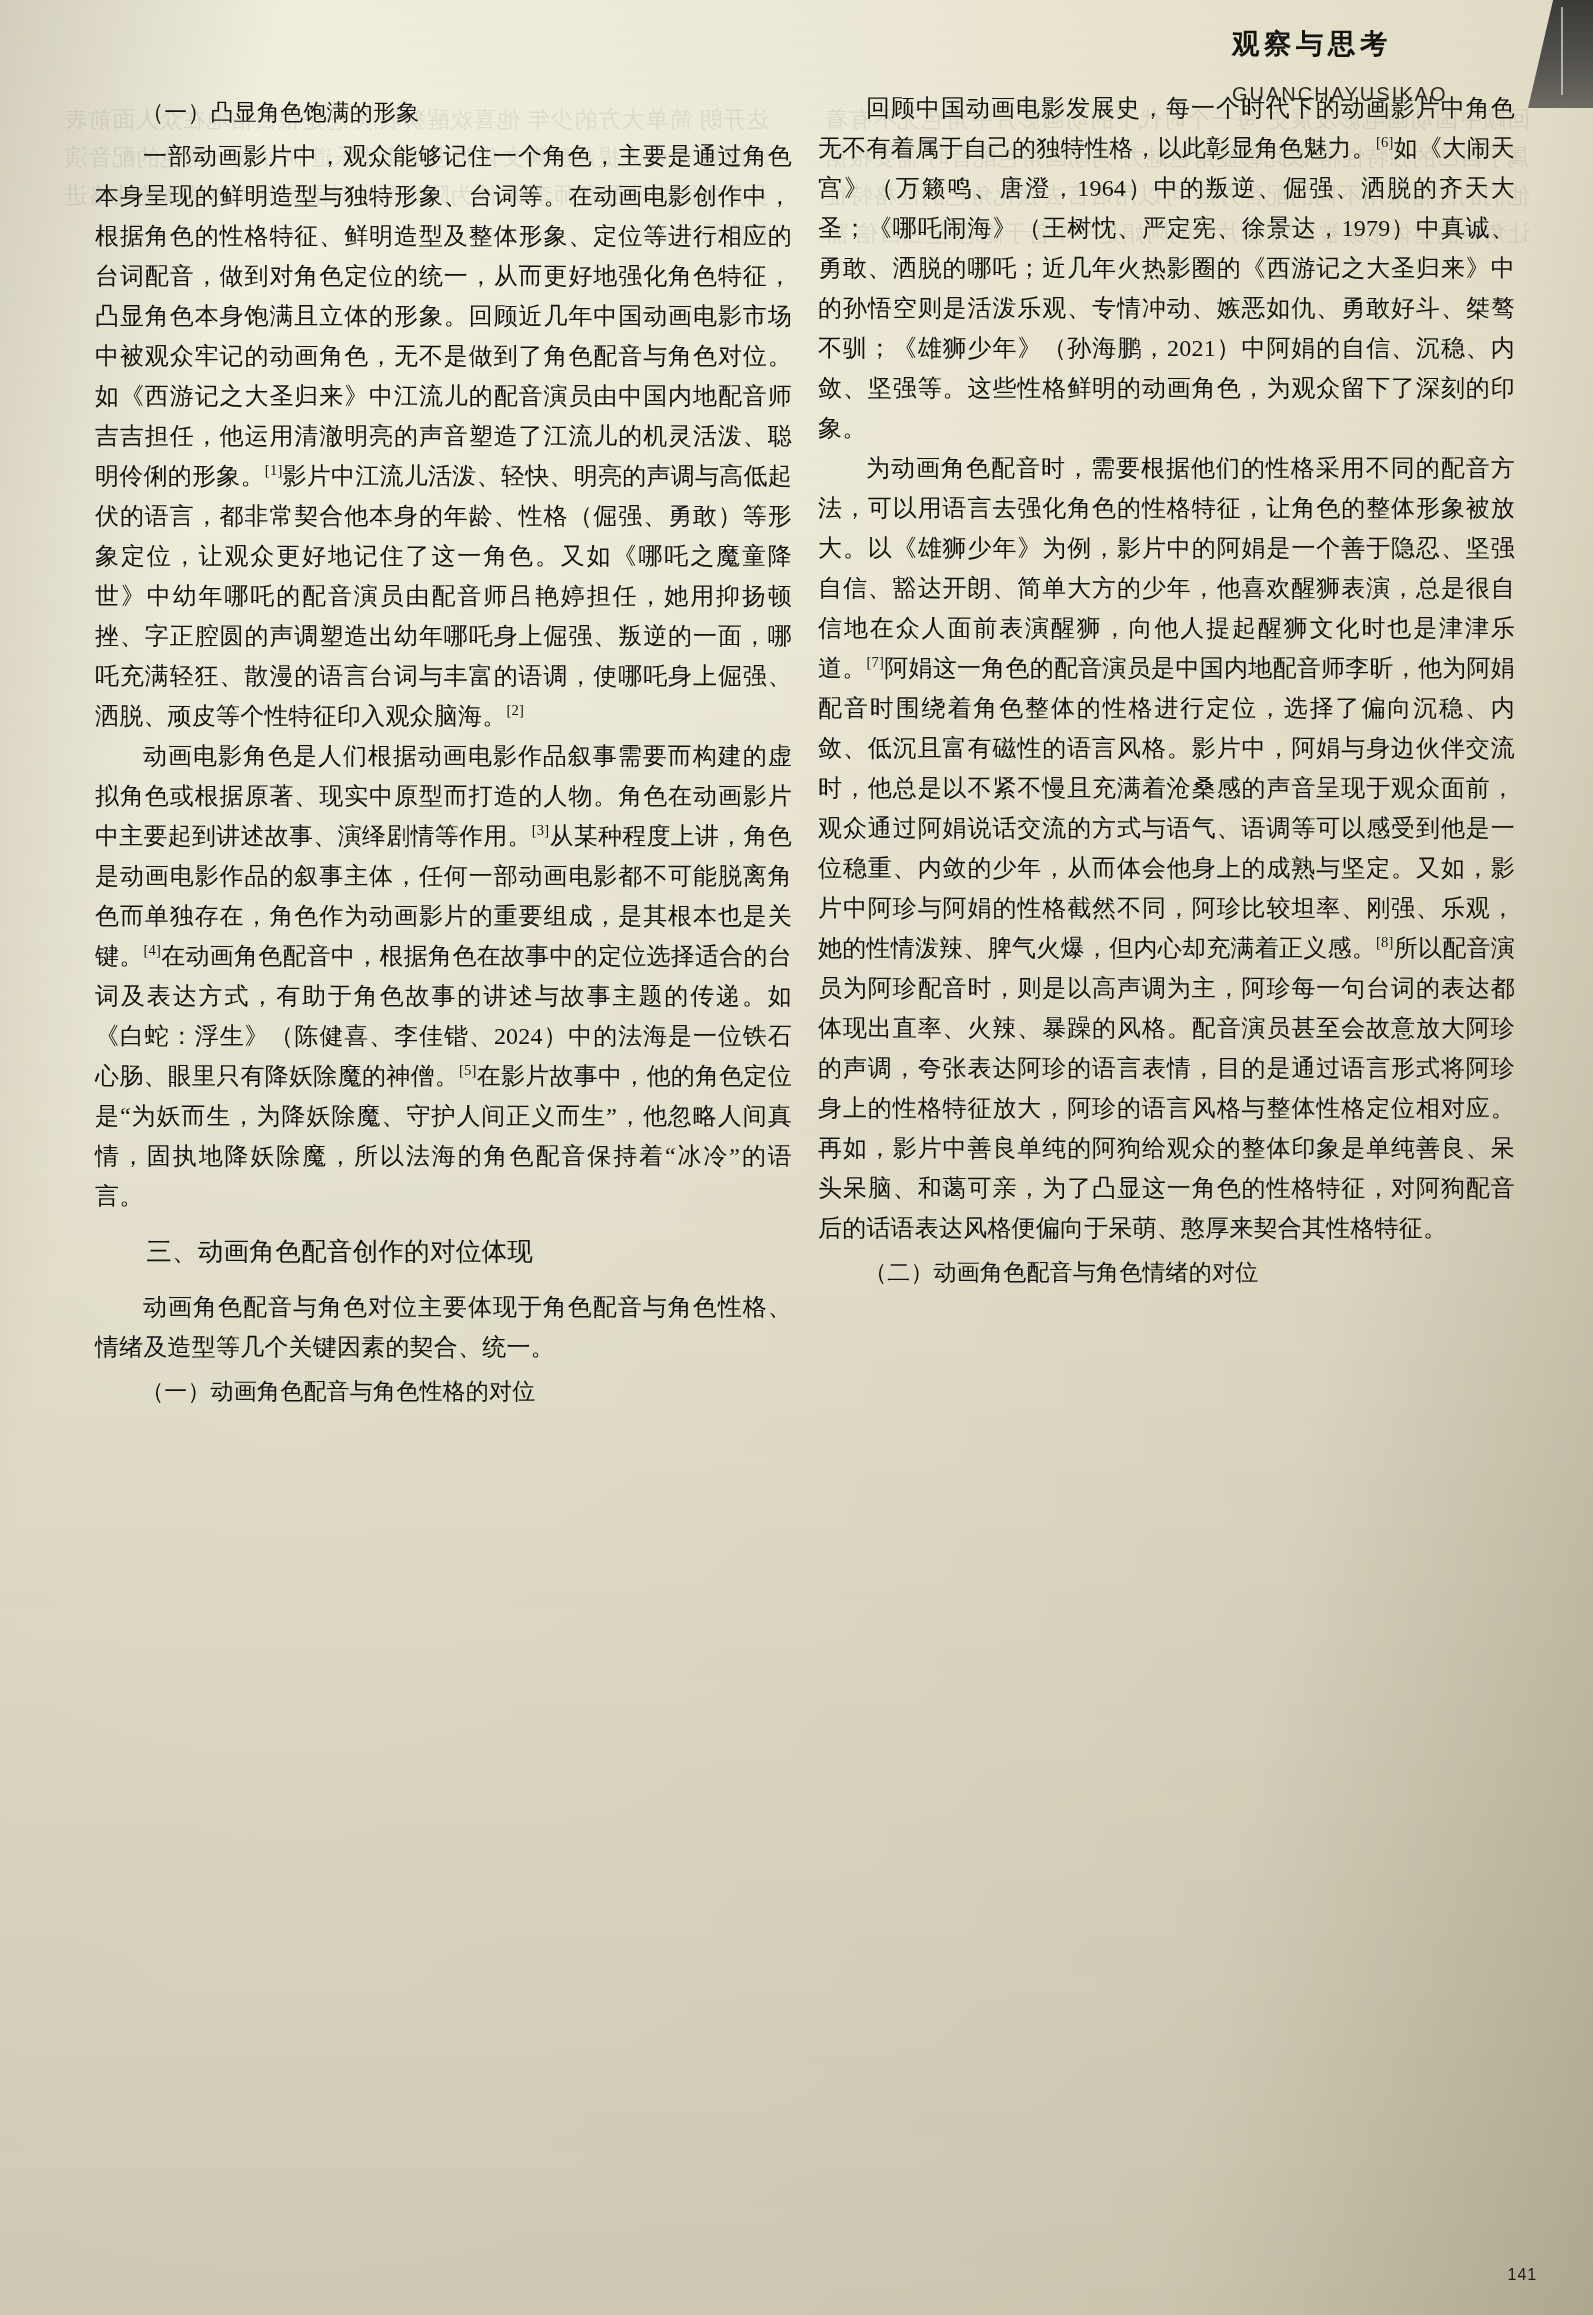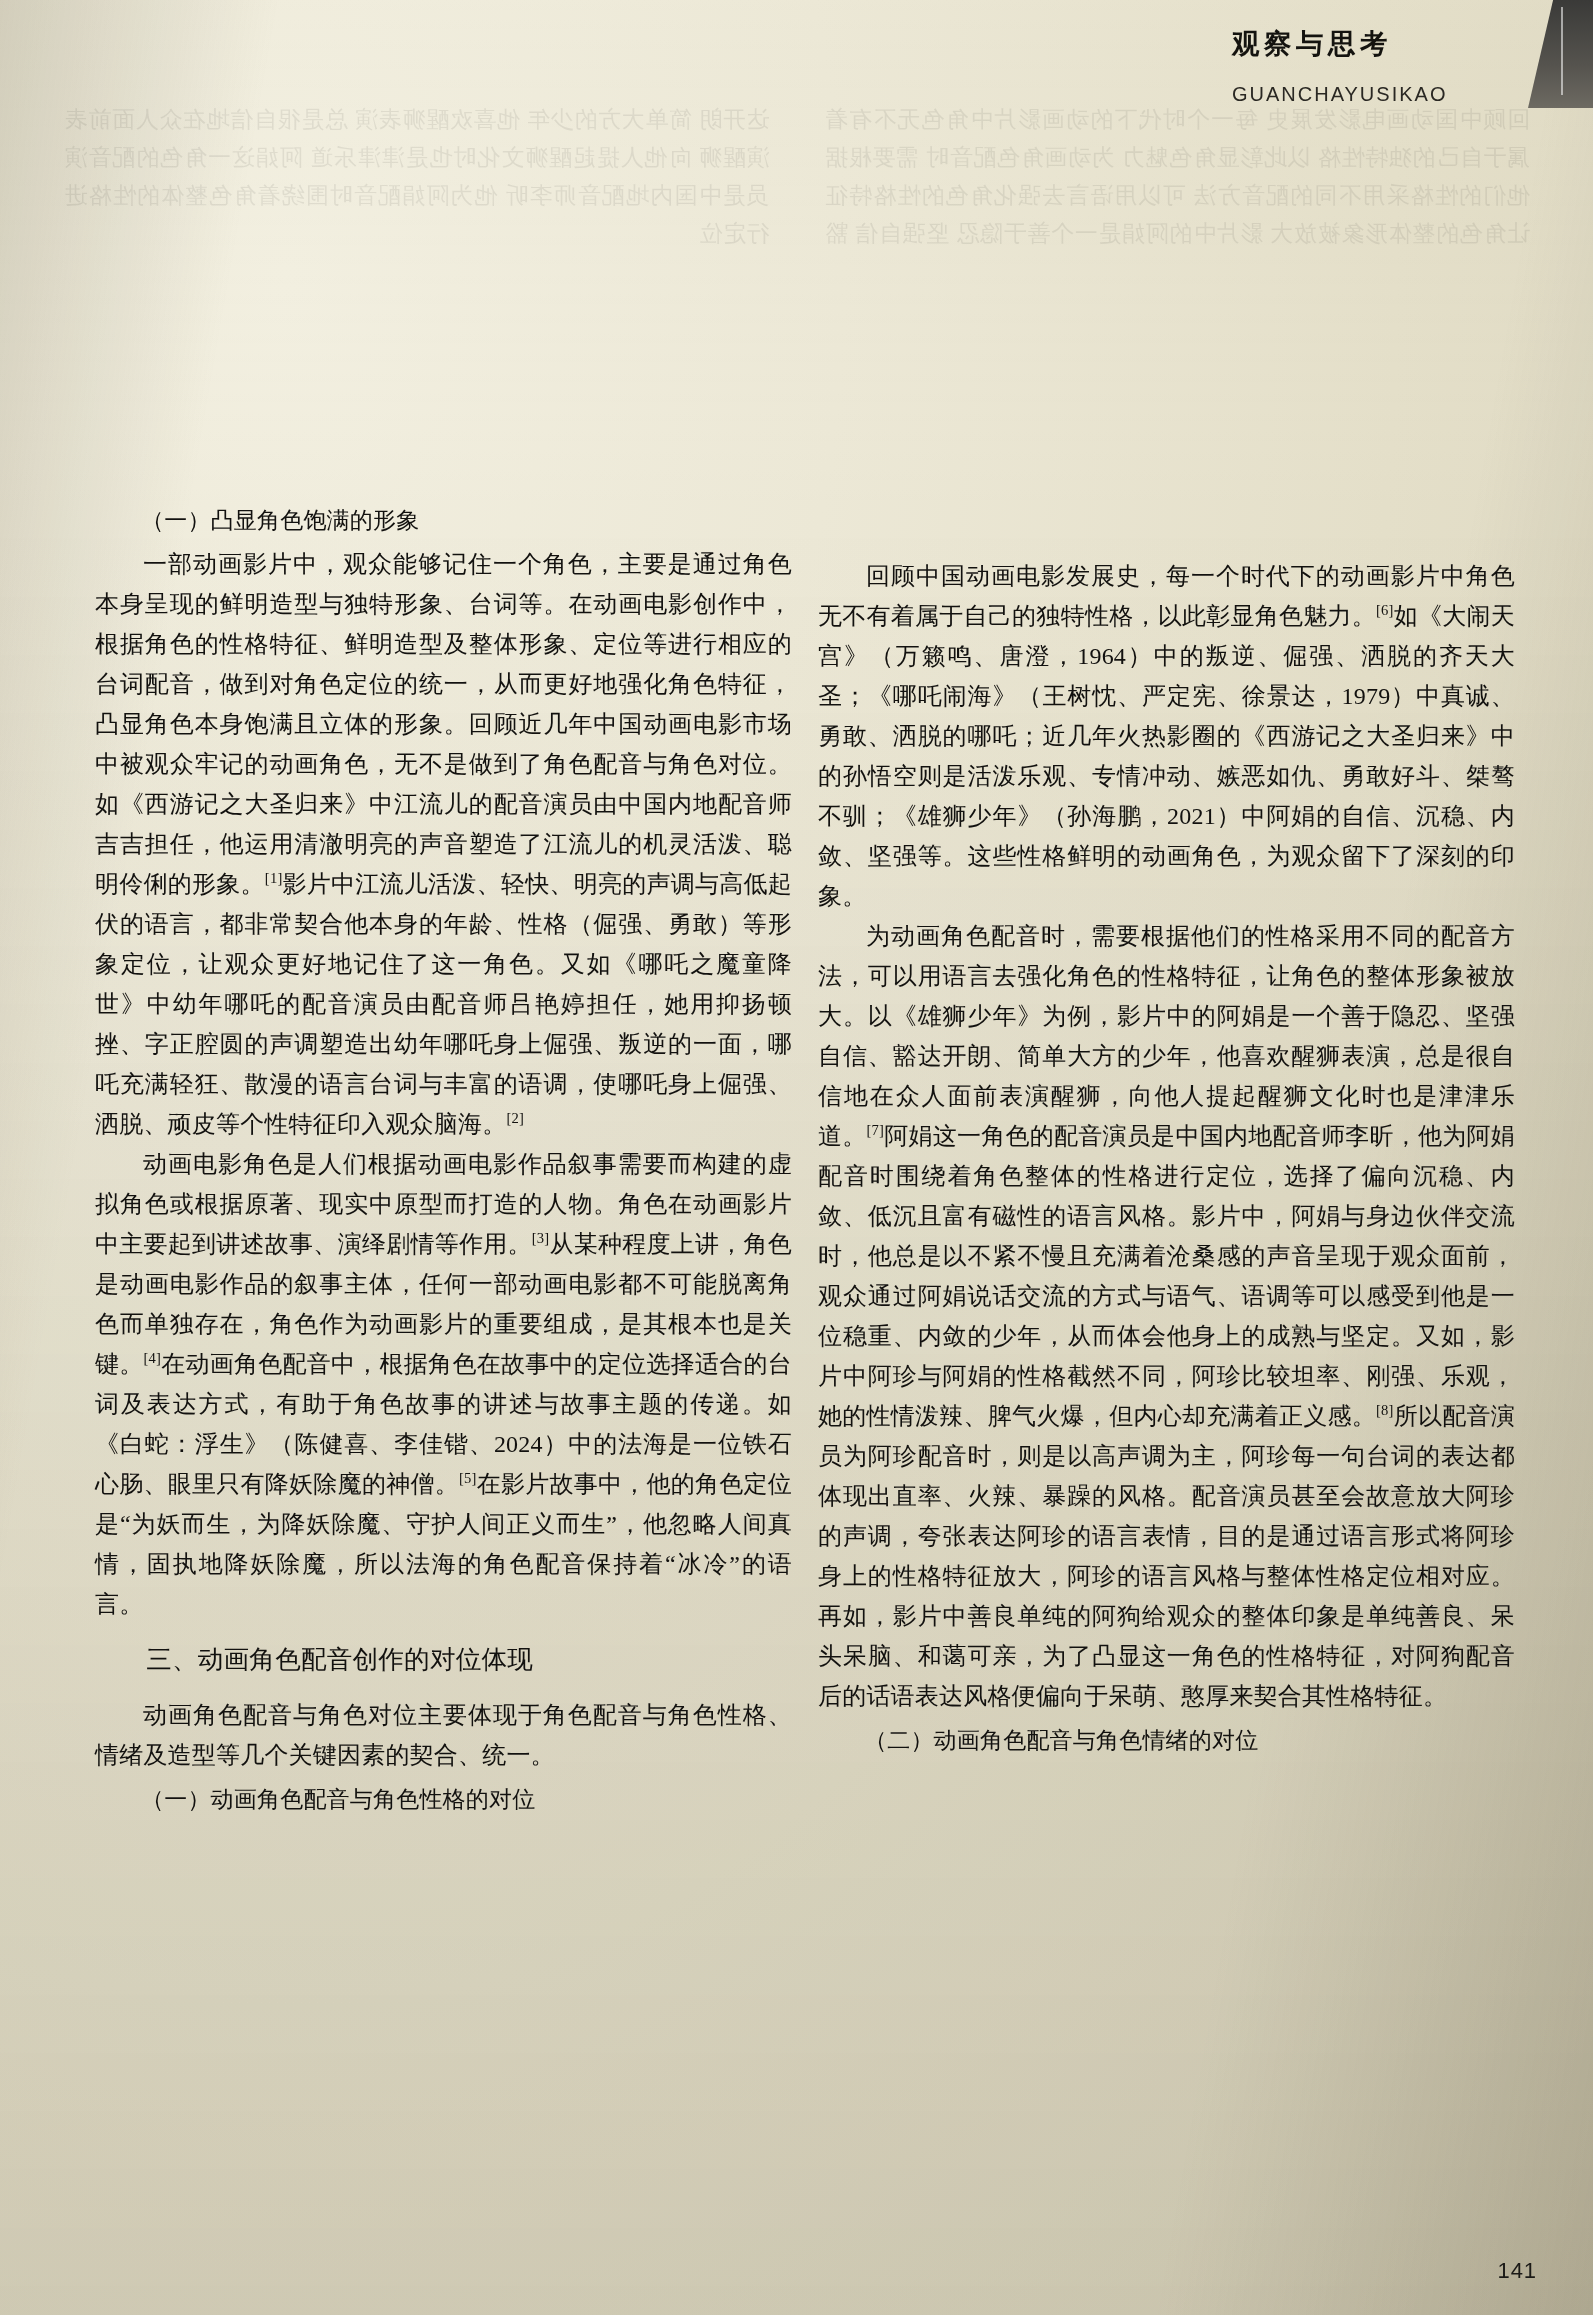--- a/index.html
+++ b/index.html
@@ -92,21 +92,20 @@
   
   .body {
     position: absolute;
     top: 88px;
     left: 95px;
     right: 79px;
     bottom: 84px;
     display: flex;
     gap: 26px;
     z-index: 3;
-    align-items: center;
   }
   .col {
     flex: 1 1 0;
     position: relative;
   }
 
   p, h3, h4 {
     margin: 0;
     font-size: 24px;
     line-height: 40px;
@@ -136,21 +135,21 @@
     font-size: 14.6px;
     vertical-align: super;
     line-height: 0;
   }
 
   .folio {
     position: absolute;
     right: 57px;
     bottom: 31px;
     font-family: "Liberation Sans", "DejaVu Sans", sans-serif;
-    font-size: 22px;
+    font-size: 16px;
     color: #1b1a17;
     letter-spacing: 0.9px;
     z-index: 5;
   }
 </style>
 </head>
 <body>
 
 <div class="page">
 

